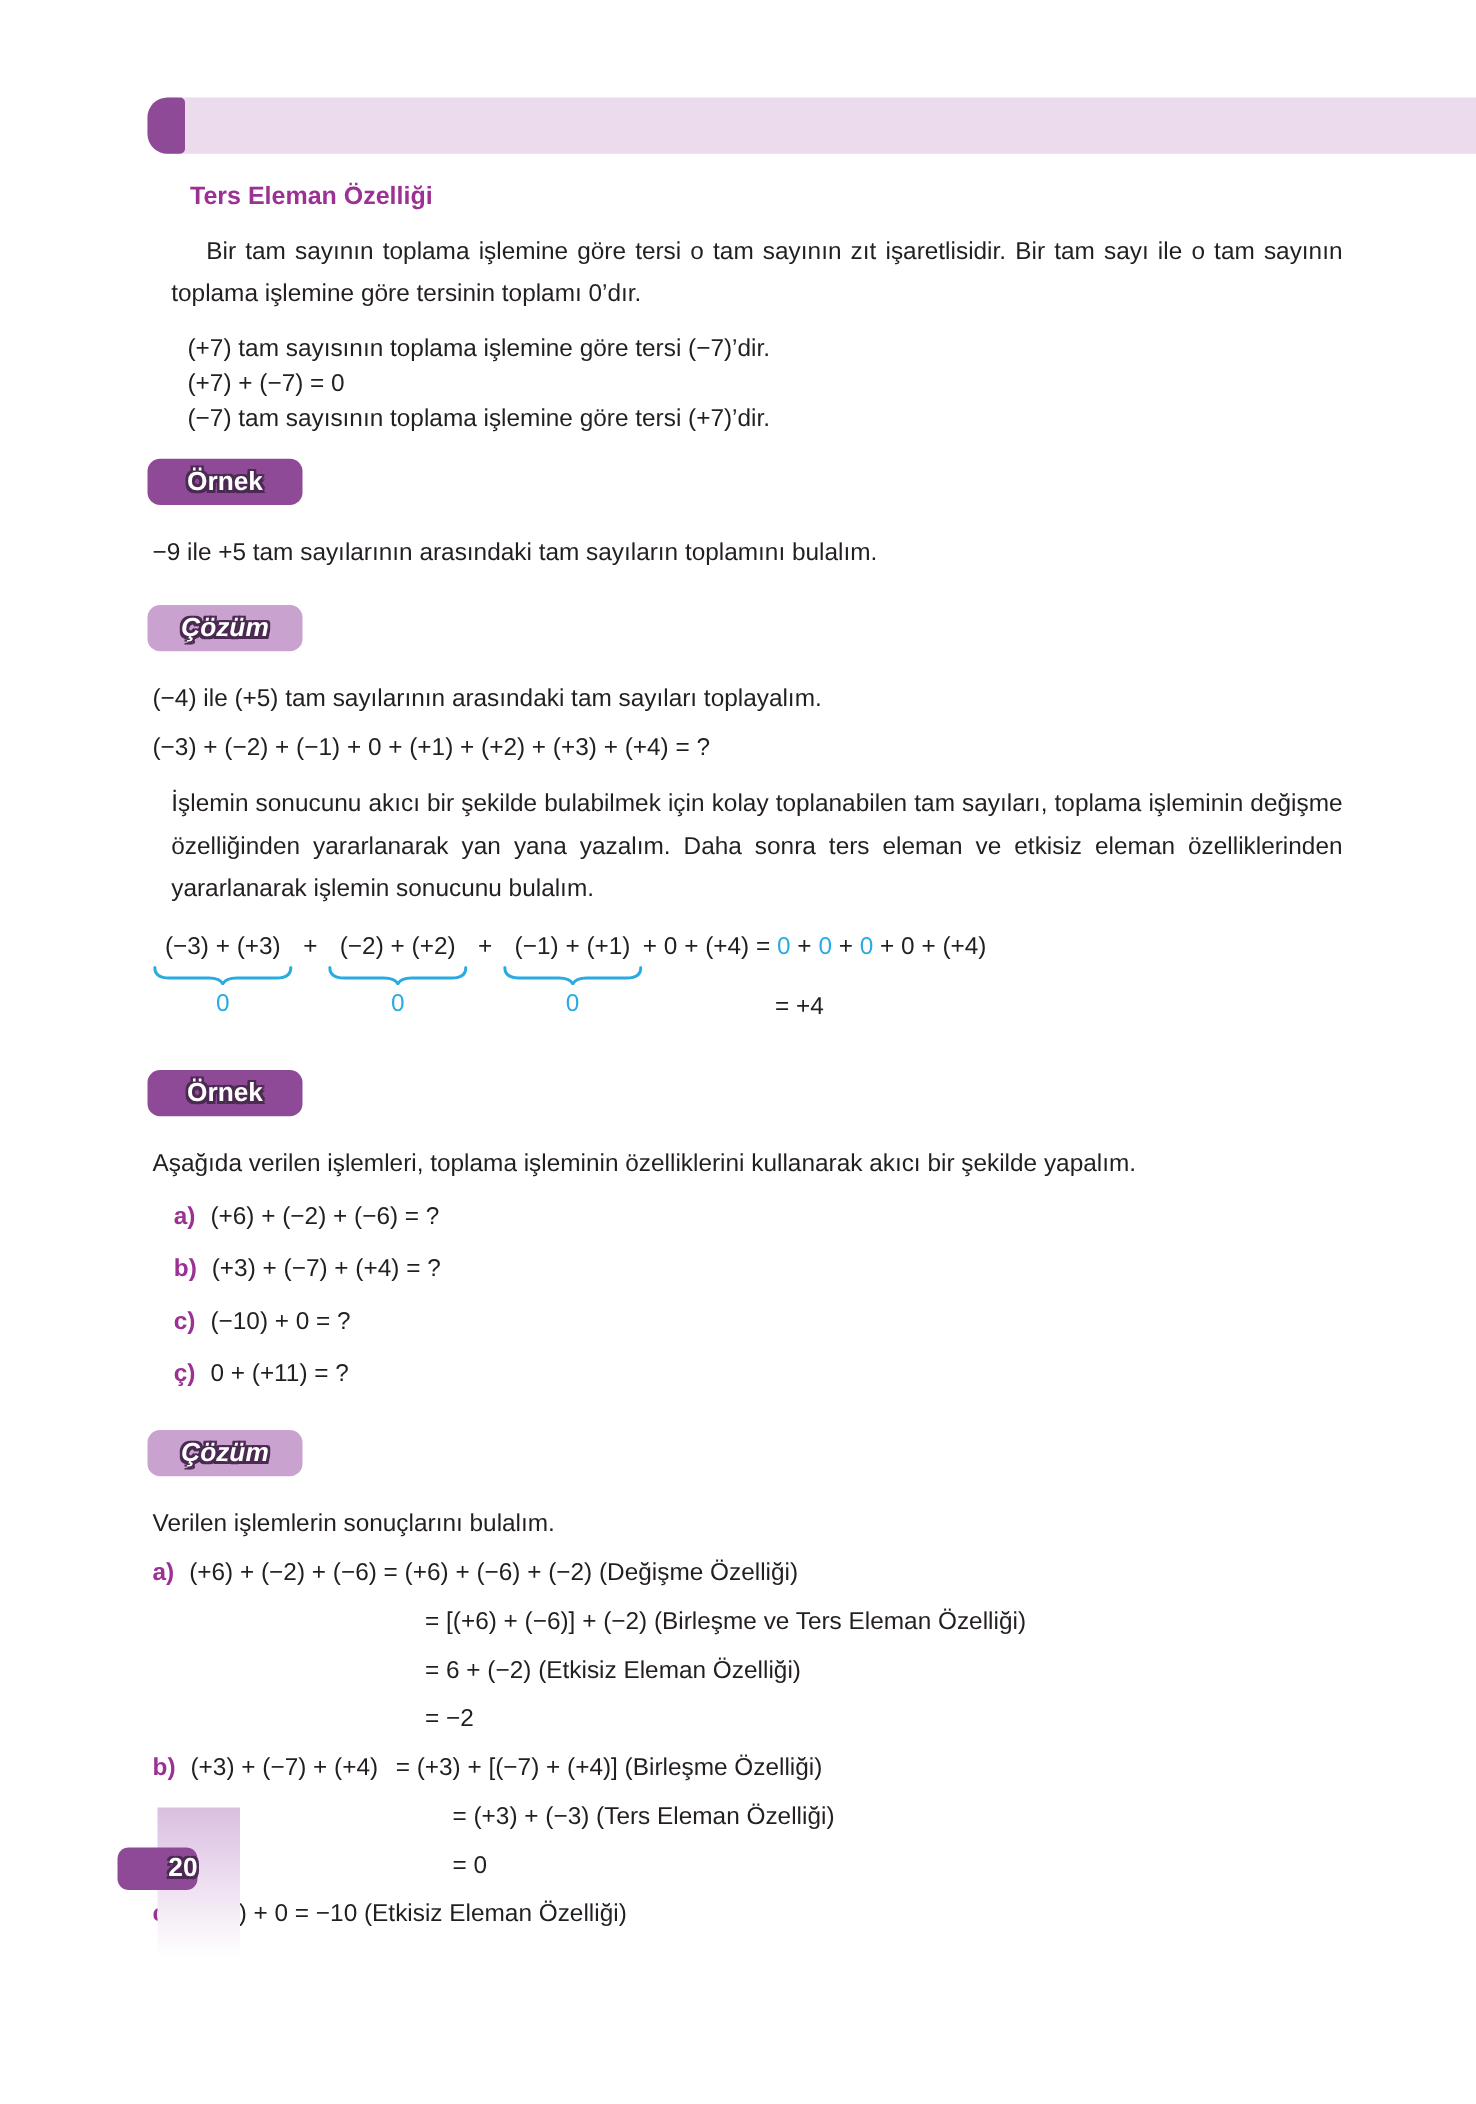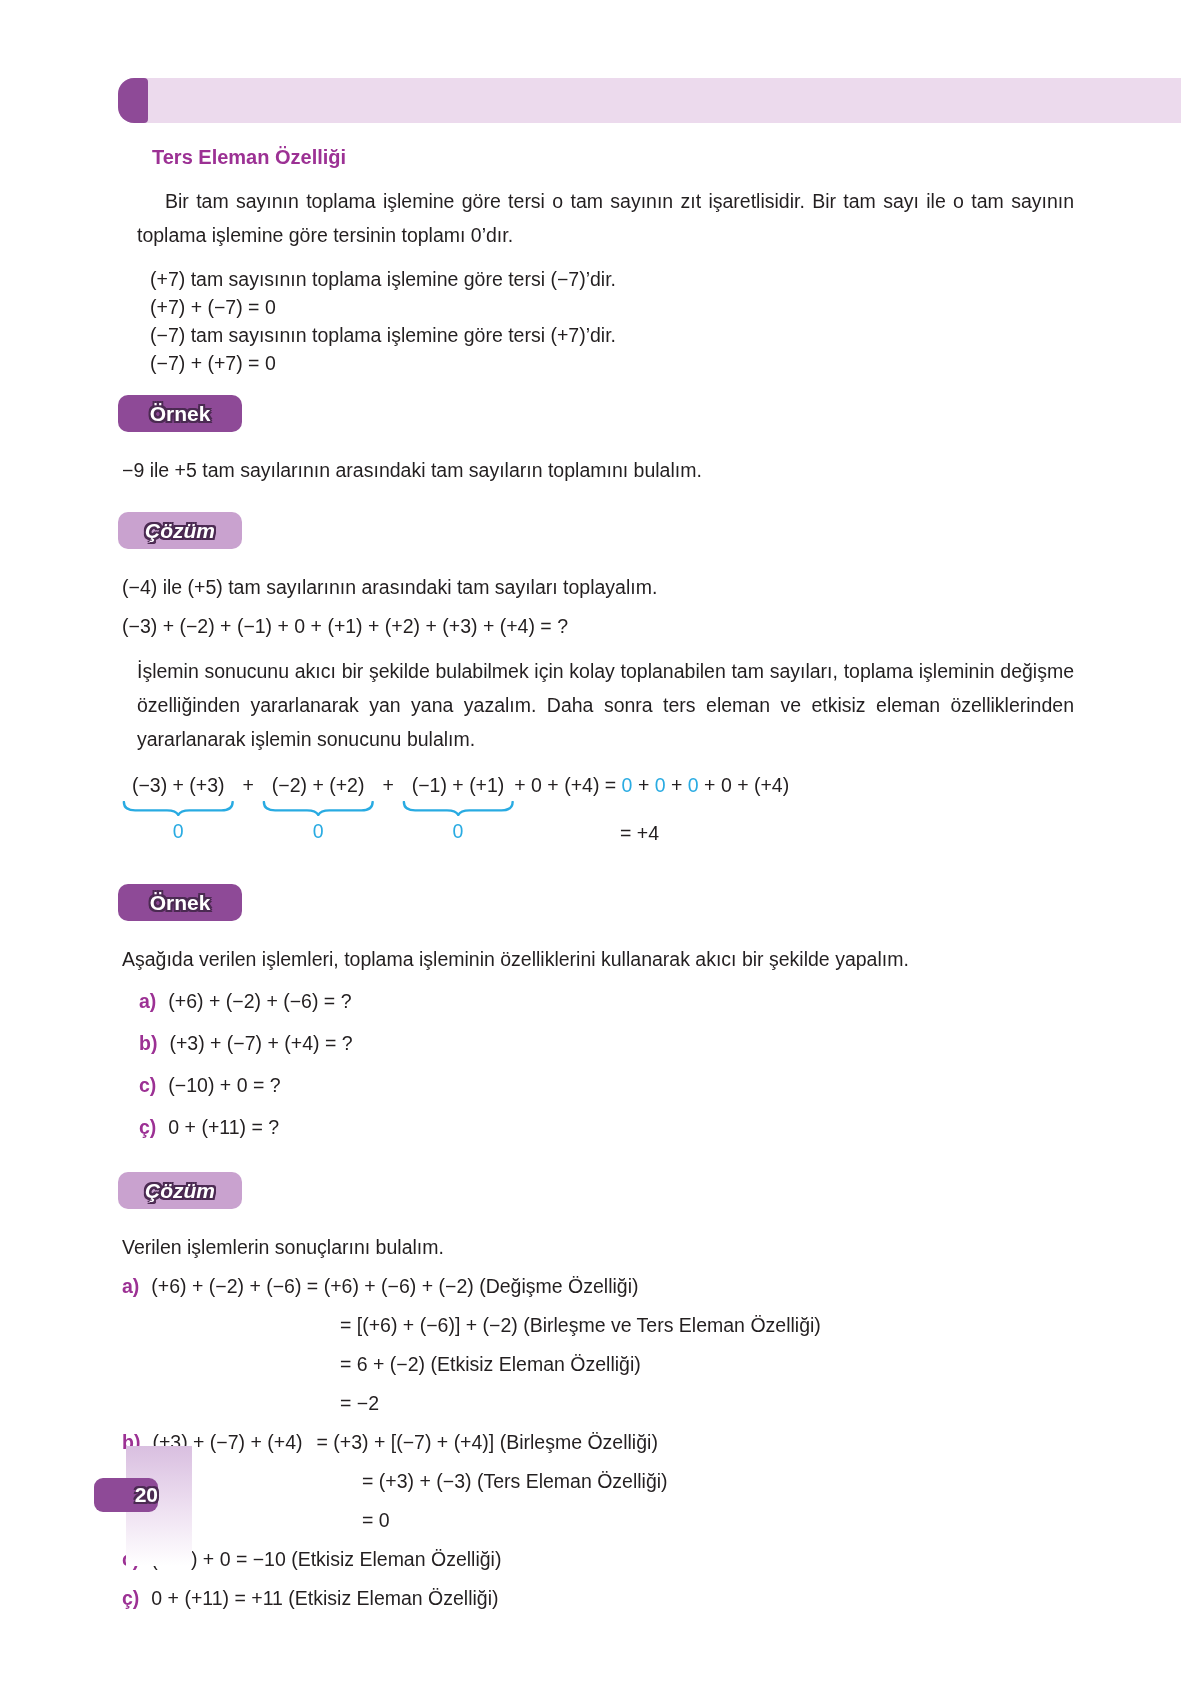--- a/index.html
+++ b/index.html
@@ -112,21 +112,20 @@
 
   <div class="content">
 
     <h2 class="title">Ters Eleman Özelliği</h2>
 
     <p class="para indent">Bir tam sayının toplama işlemine göre tersi o tam sayının zıt işaretlisidir. Bir tam sayı ile o tam sayının toplama işlemine göre tersinin toplamı 0’dır.</p>
 
     <div class="stmt">(+7) tam sayısının toplama işlemine göre tersi (−7)’dir.</div>
     <div class="stmt">(+7) + (−7) = 0</div>
     <div class="stmt">(−7) tam sayısının toplama işlemine göre tersi (+7)’dir.</div>
-    <div class="stmt">(−7) + (+7) = 0</div>
 
     <div>
       <span class="badge dark">Örnek</span>
     </div>
     <div class="line">−9 ile +5 tam sayılarının arasındaki tam sayıların toplamını bulalım.</div>
 
     <div>
       <span class="badge light">Çözüm</span>
     </div>
     <div class="line">(−4) ile (+5) tam sayılarının arasındaki tam sayıları toplayalım.</div>
@@ -211,22 +210,19 @@
     <div class="line">
       <span class="scont b">= (+3) + (−3) (Ters Eleman Özelliği)</span>
     </div>
     <div class="line">
       <span class="scont b">= 0</span>
     </div>
 
     <div class="line">
       <span class="lbl">c)</span><span>(−10) + 0 = −10 (Etkisiz Eleman Özelliği)</span>
     </div>
-    <div class="line">
-      <span class="lbl">ç)</span><span>0 + (+11) = +11 (Etkisiz Eleman Özelliği)</span>
-    </div>
 
   </div>
 
   <div class="pstrip"></div>
   <div class="pbadge">20</div>
 
 </div>
 
 </body></html>

